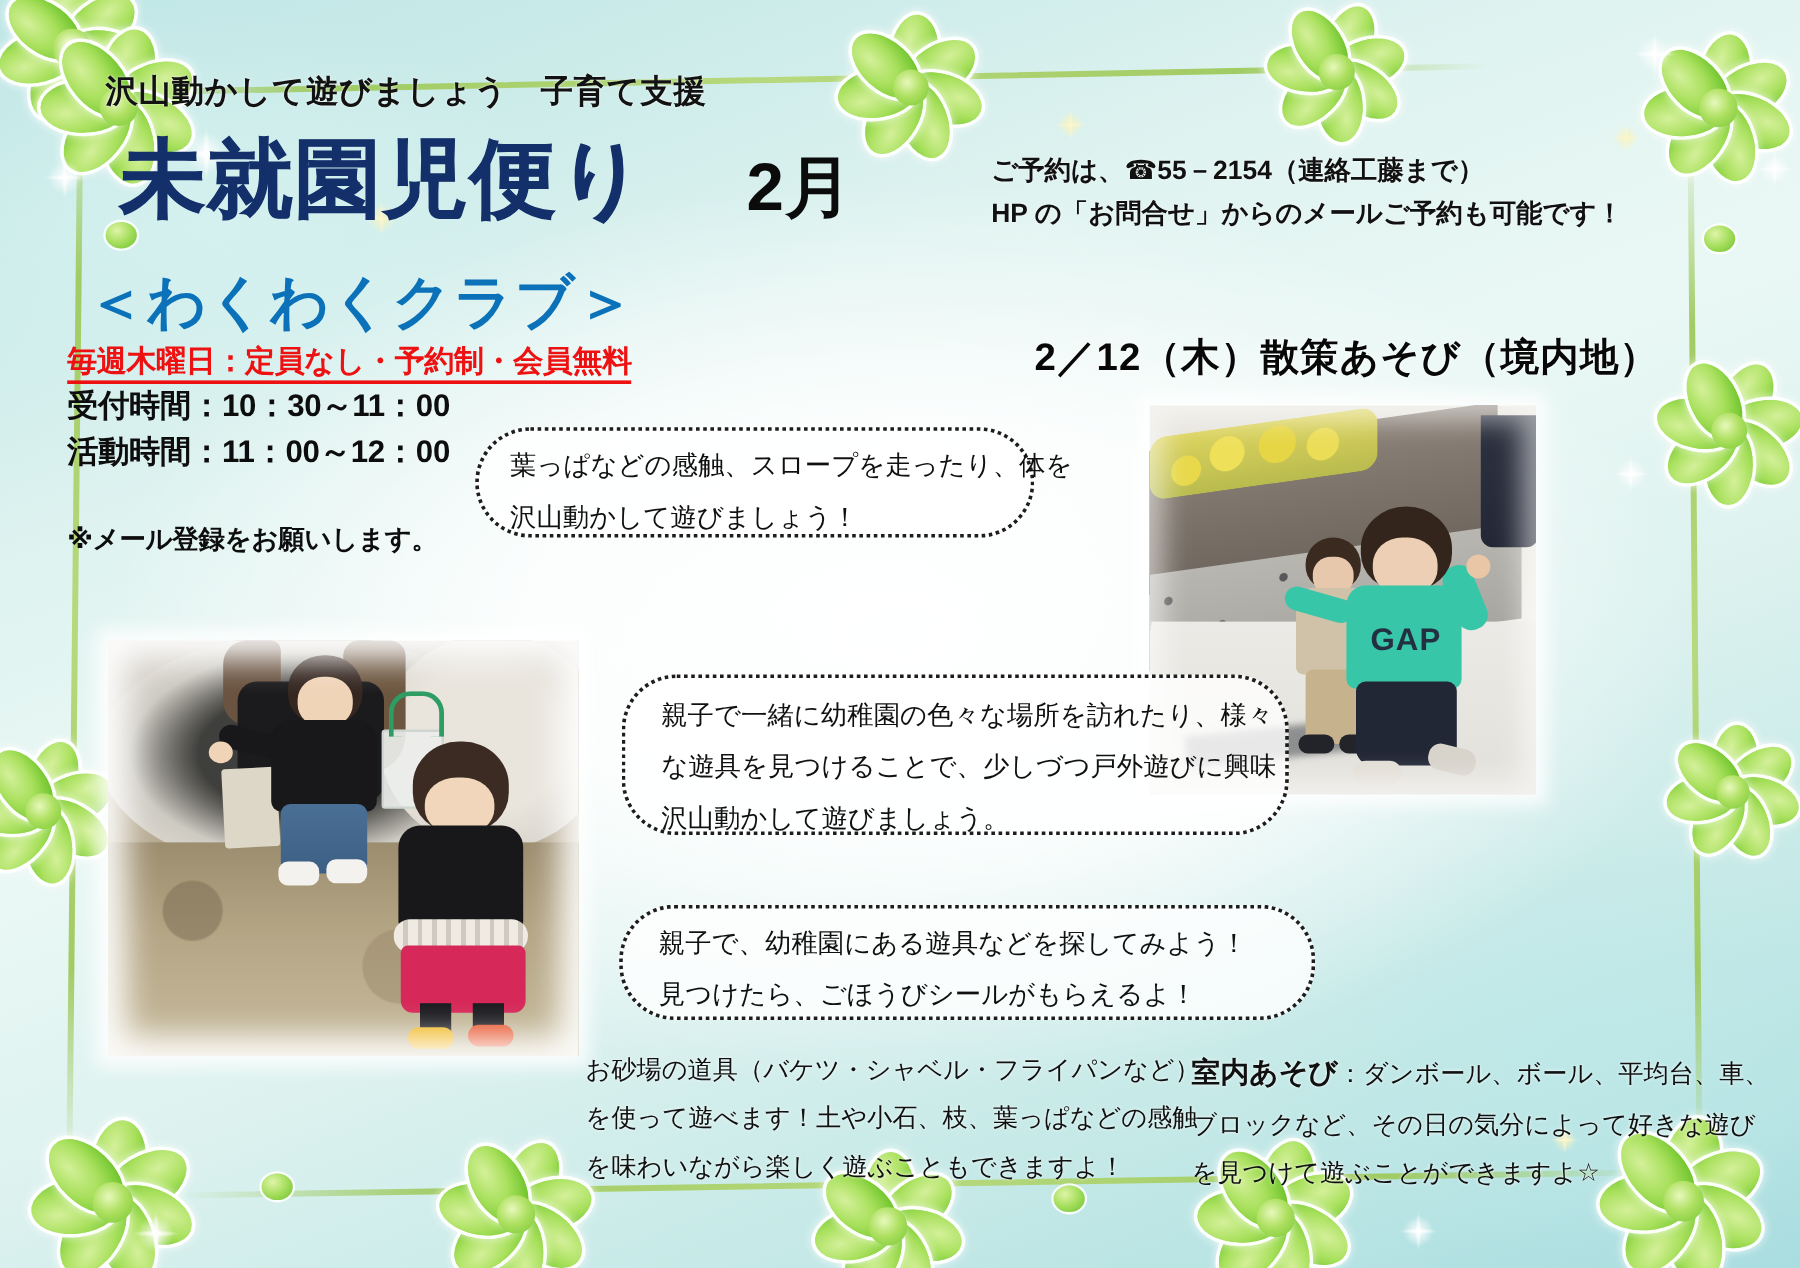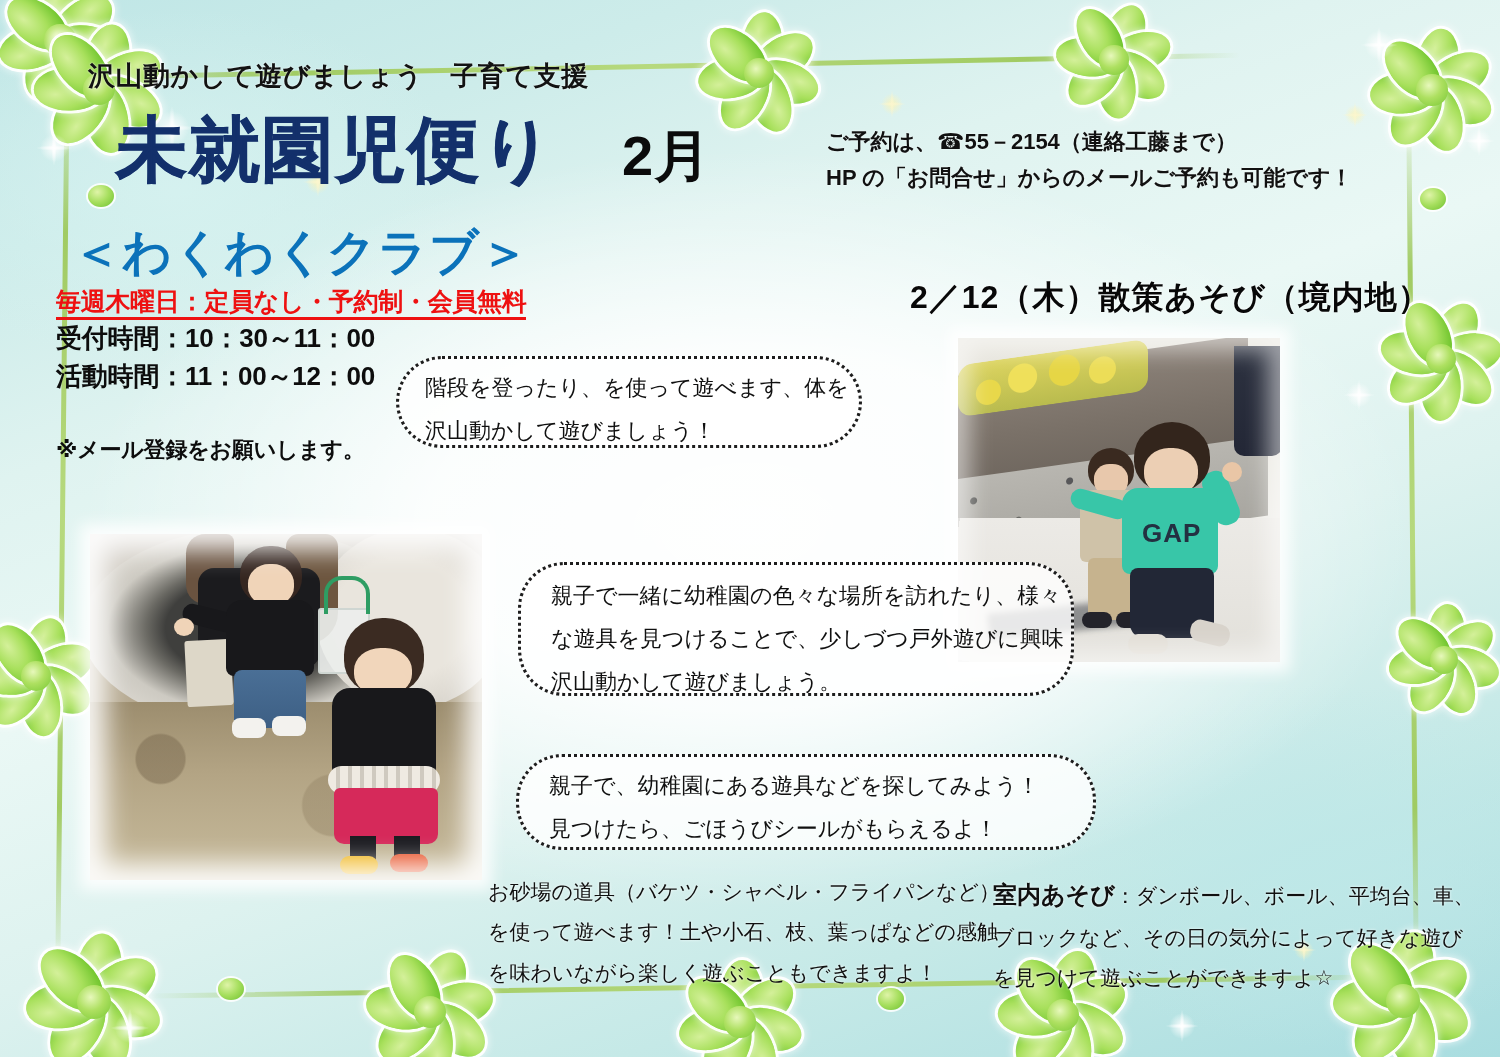--- a/index.html
+++ b/index.html
@@ -92,21 +92,21 @@
     top: 58px;
     font-size: 27px;
     font-weight: bold;
     color: #121212;
     letter-spacing: .5px;
     white-space: pre;
     text-shadow: 0 0 2px rgba(255,255,255,.9);
   }
   .main-title {
     position: absolute;
-    left: 116px;
+    left: 100px;
     top: 114px;
     font-size: 71px;
     font-weight: bold;
     color: #13306b;
     letter-spacing: 2px;
     line-height: 1;
     white-space: pre;
     -webkit-text-stroke: 1px #13306b;
   }
   .month-label {
@@ -209,21 +209,21 @@
 
   .event-head {
     position: absolute;
     font-size: 32px;
     font-weight: bold;
     color: #080808;
     letter-spacing: 1px;
     white-space: pre;
     text-shadow: 0 0 3px rgba(255,255,255,.9);
   }
-  .event-212 { left: 862px; top: 276px; margin-left: 48px; }
+  .event-212 { left: 862px; top: 276px; }
   .event-226 { left: 298px; top: 484px; }
 
   .footnote {
     position: absolute;
     font-size: 21px;
     color: #101010;
     line-height: 1.92;
     white-space: pre;
     text-shadow: 0 0 3px rgba(255,255,255,.95);
   }
@@ -616,21 +616,21 @@
   </div>
 
   <div class="event-head event-212">2／12（木）散策あそび（境内地）</div>
 
   <svg class="bubble-tail-solid" style="left:458px; top:296px;" width="76" height="44" viewBox="0 0 76 44">
     <path d="M66 2 L2 26 L60 34 Z" fill="#ffffff" stroke="#222" stroke-width="2" stroke-linejoin="round"></path>
     <rect x="58" y="0" width="18" height="36" fill="#ffffff"></rect>
   </svg>
 
   <div class="bubble-dot" style="left:396px; top:356px; width:466px; height:92px;">
-    <div class="btext" style="left:26px; top:8px;"><span>階段を登ったり、を使って遊べます、体を</span>
+    <div class="btext" style="left:26px; top:8px;"><span>葉っぱなどの感触、スロープを走ったり、体を</span>
 <span>沢山動かして遊びましょう！</span></div>
   </div>
   <svg class="bubble-tail-solid" style="left:790px; top:432px;" width="70" height="52" viewBox="0 0 70 52">
     <path d="M4 6 L62 34 L34 30 L50 46" fill="none" stroke="#1d1d1d" stroke-width="3" stroke-dasharray="3 5" stroke-linecap="round"></path>
   </svg>
 
   <div class="bubble-dot" style="left:518px; top:562px; width:556px; height:134px;">
     <div class="btext" style="left:30px; top:10px;"><span>親子で一緒に幼稚園の色々な場所を訪れたり、様々</span>
 <span>な遊具を見つけることで、少しづつ戸外遊びに興味</span>
 <span>沢山動かして遊びましょう。</span></div>

